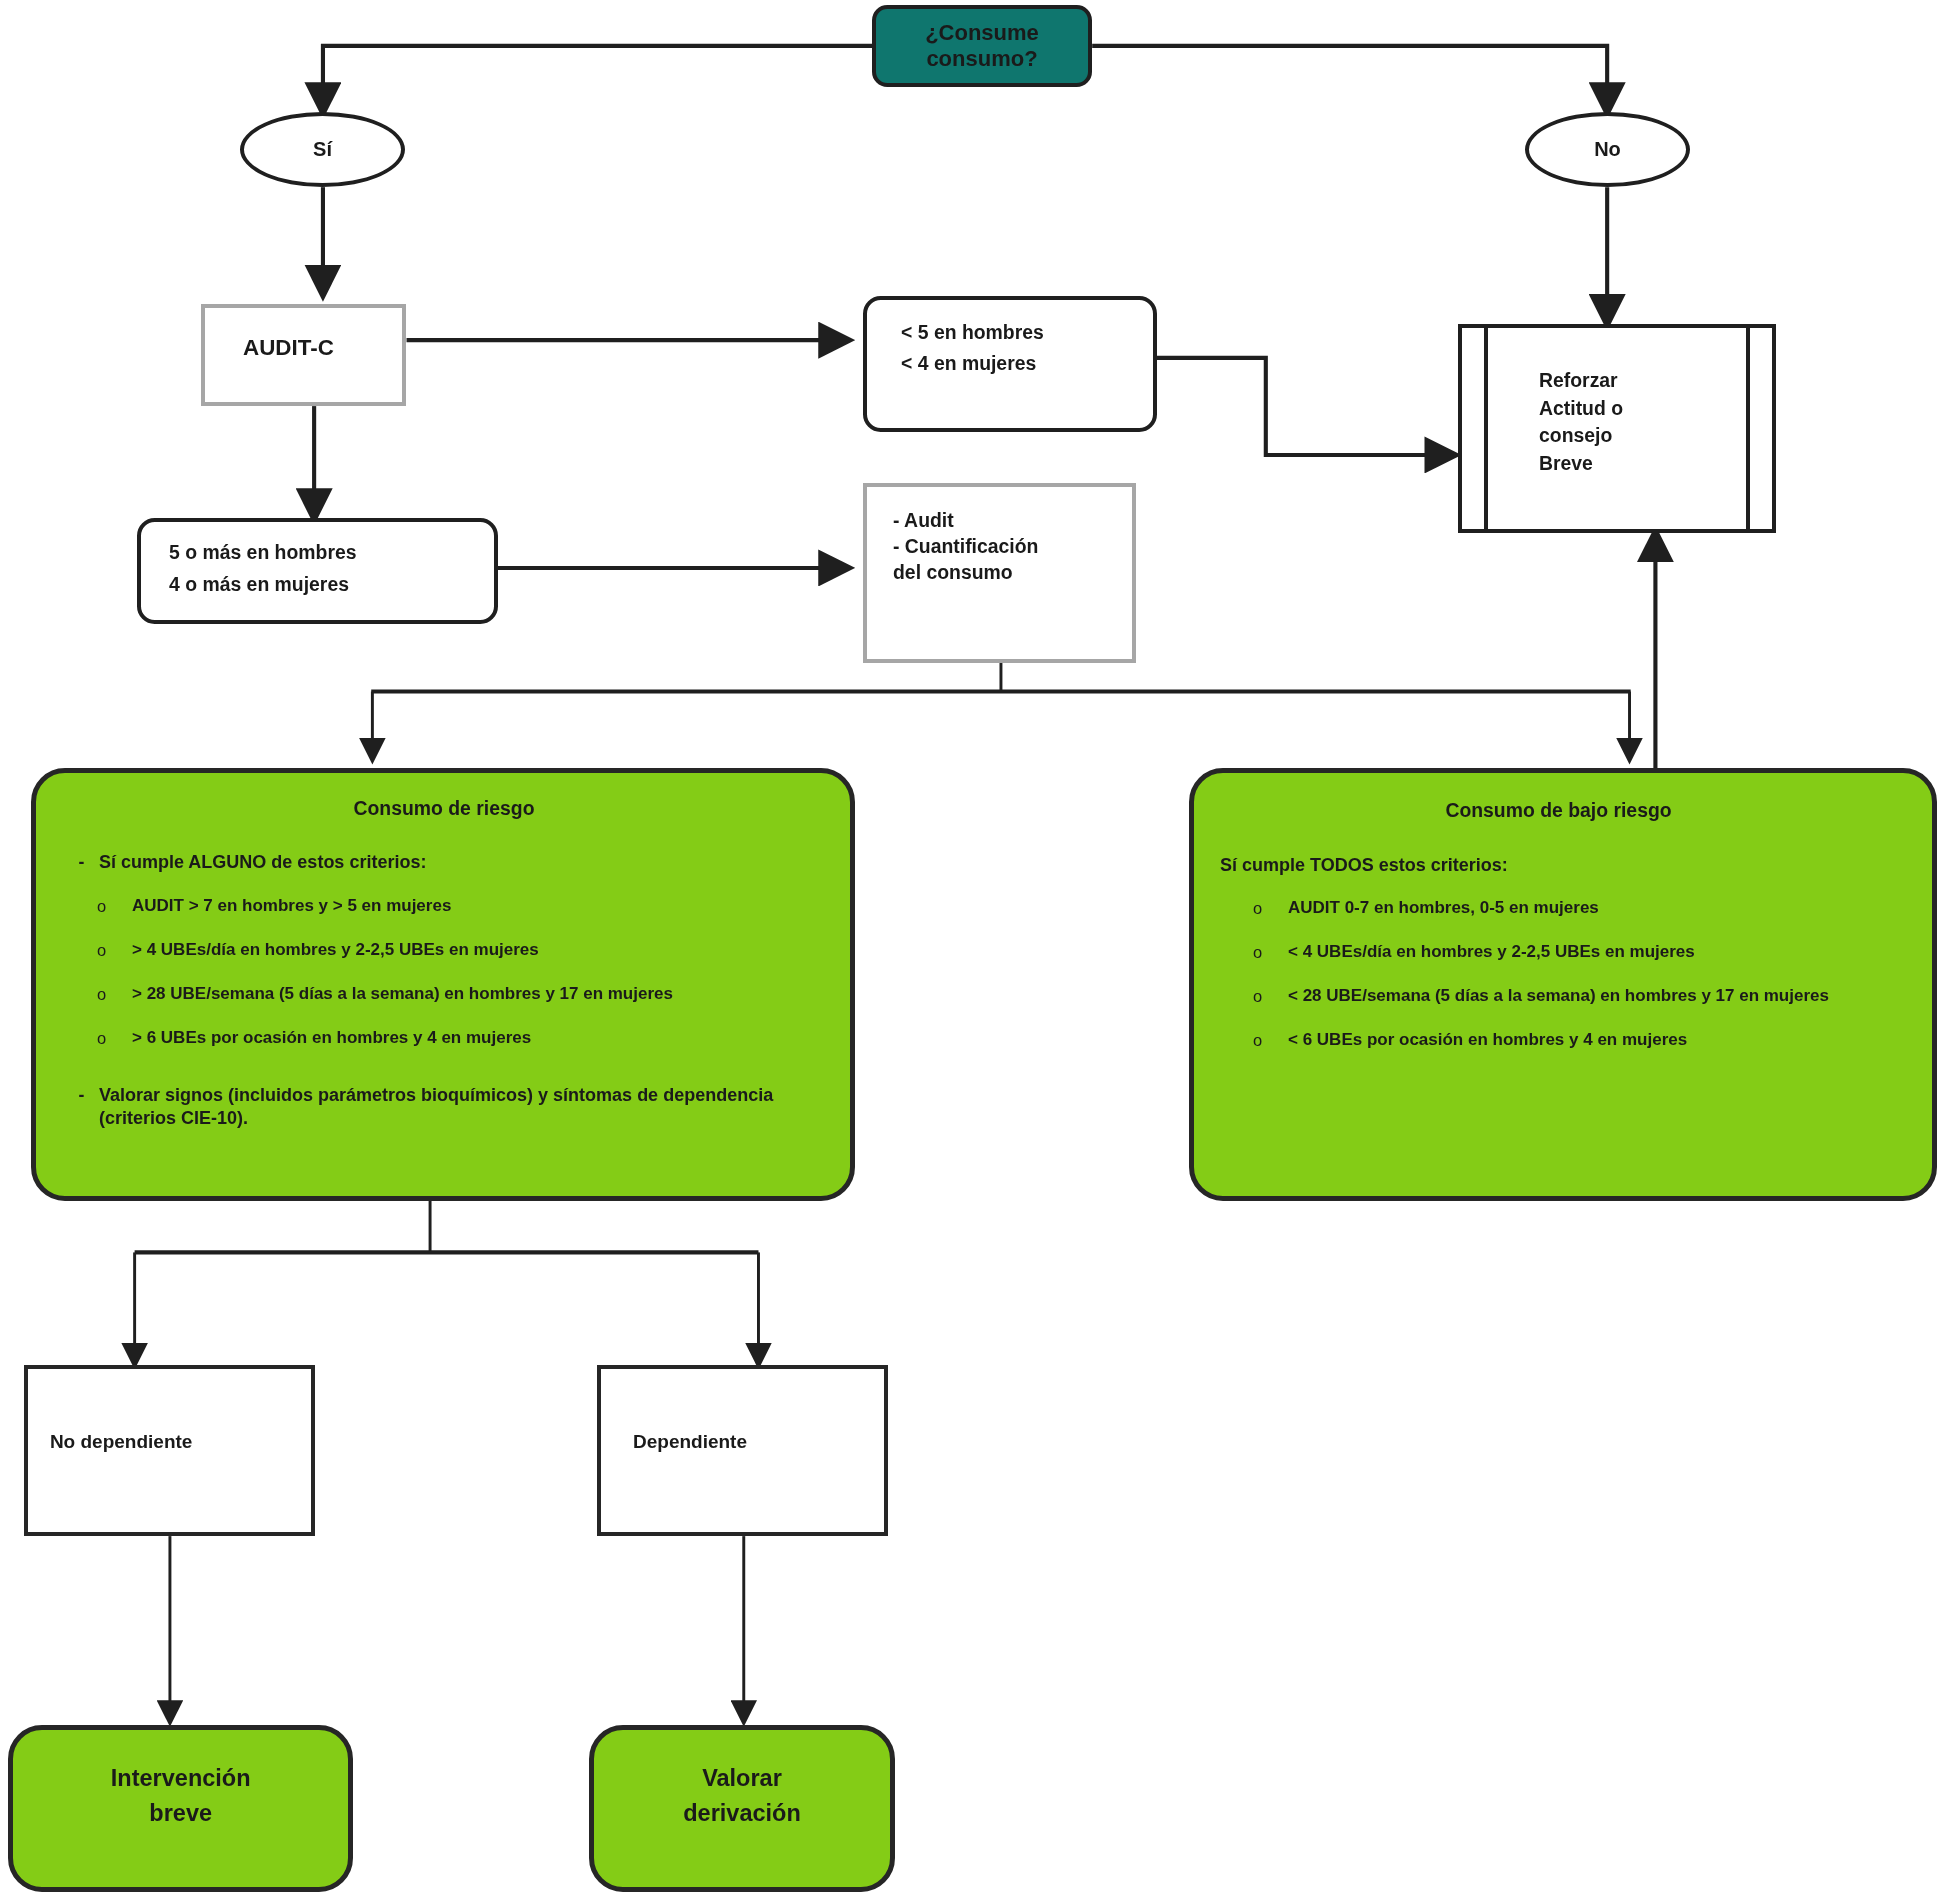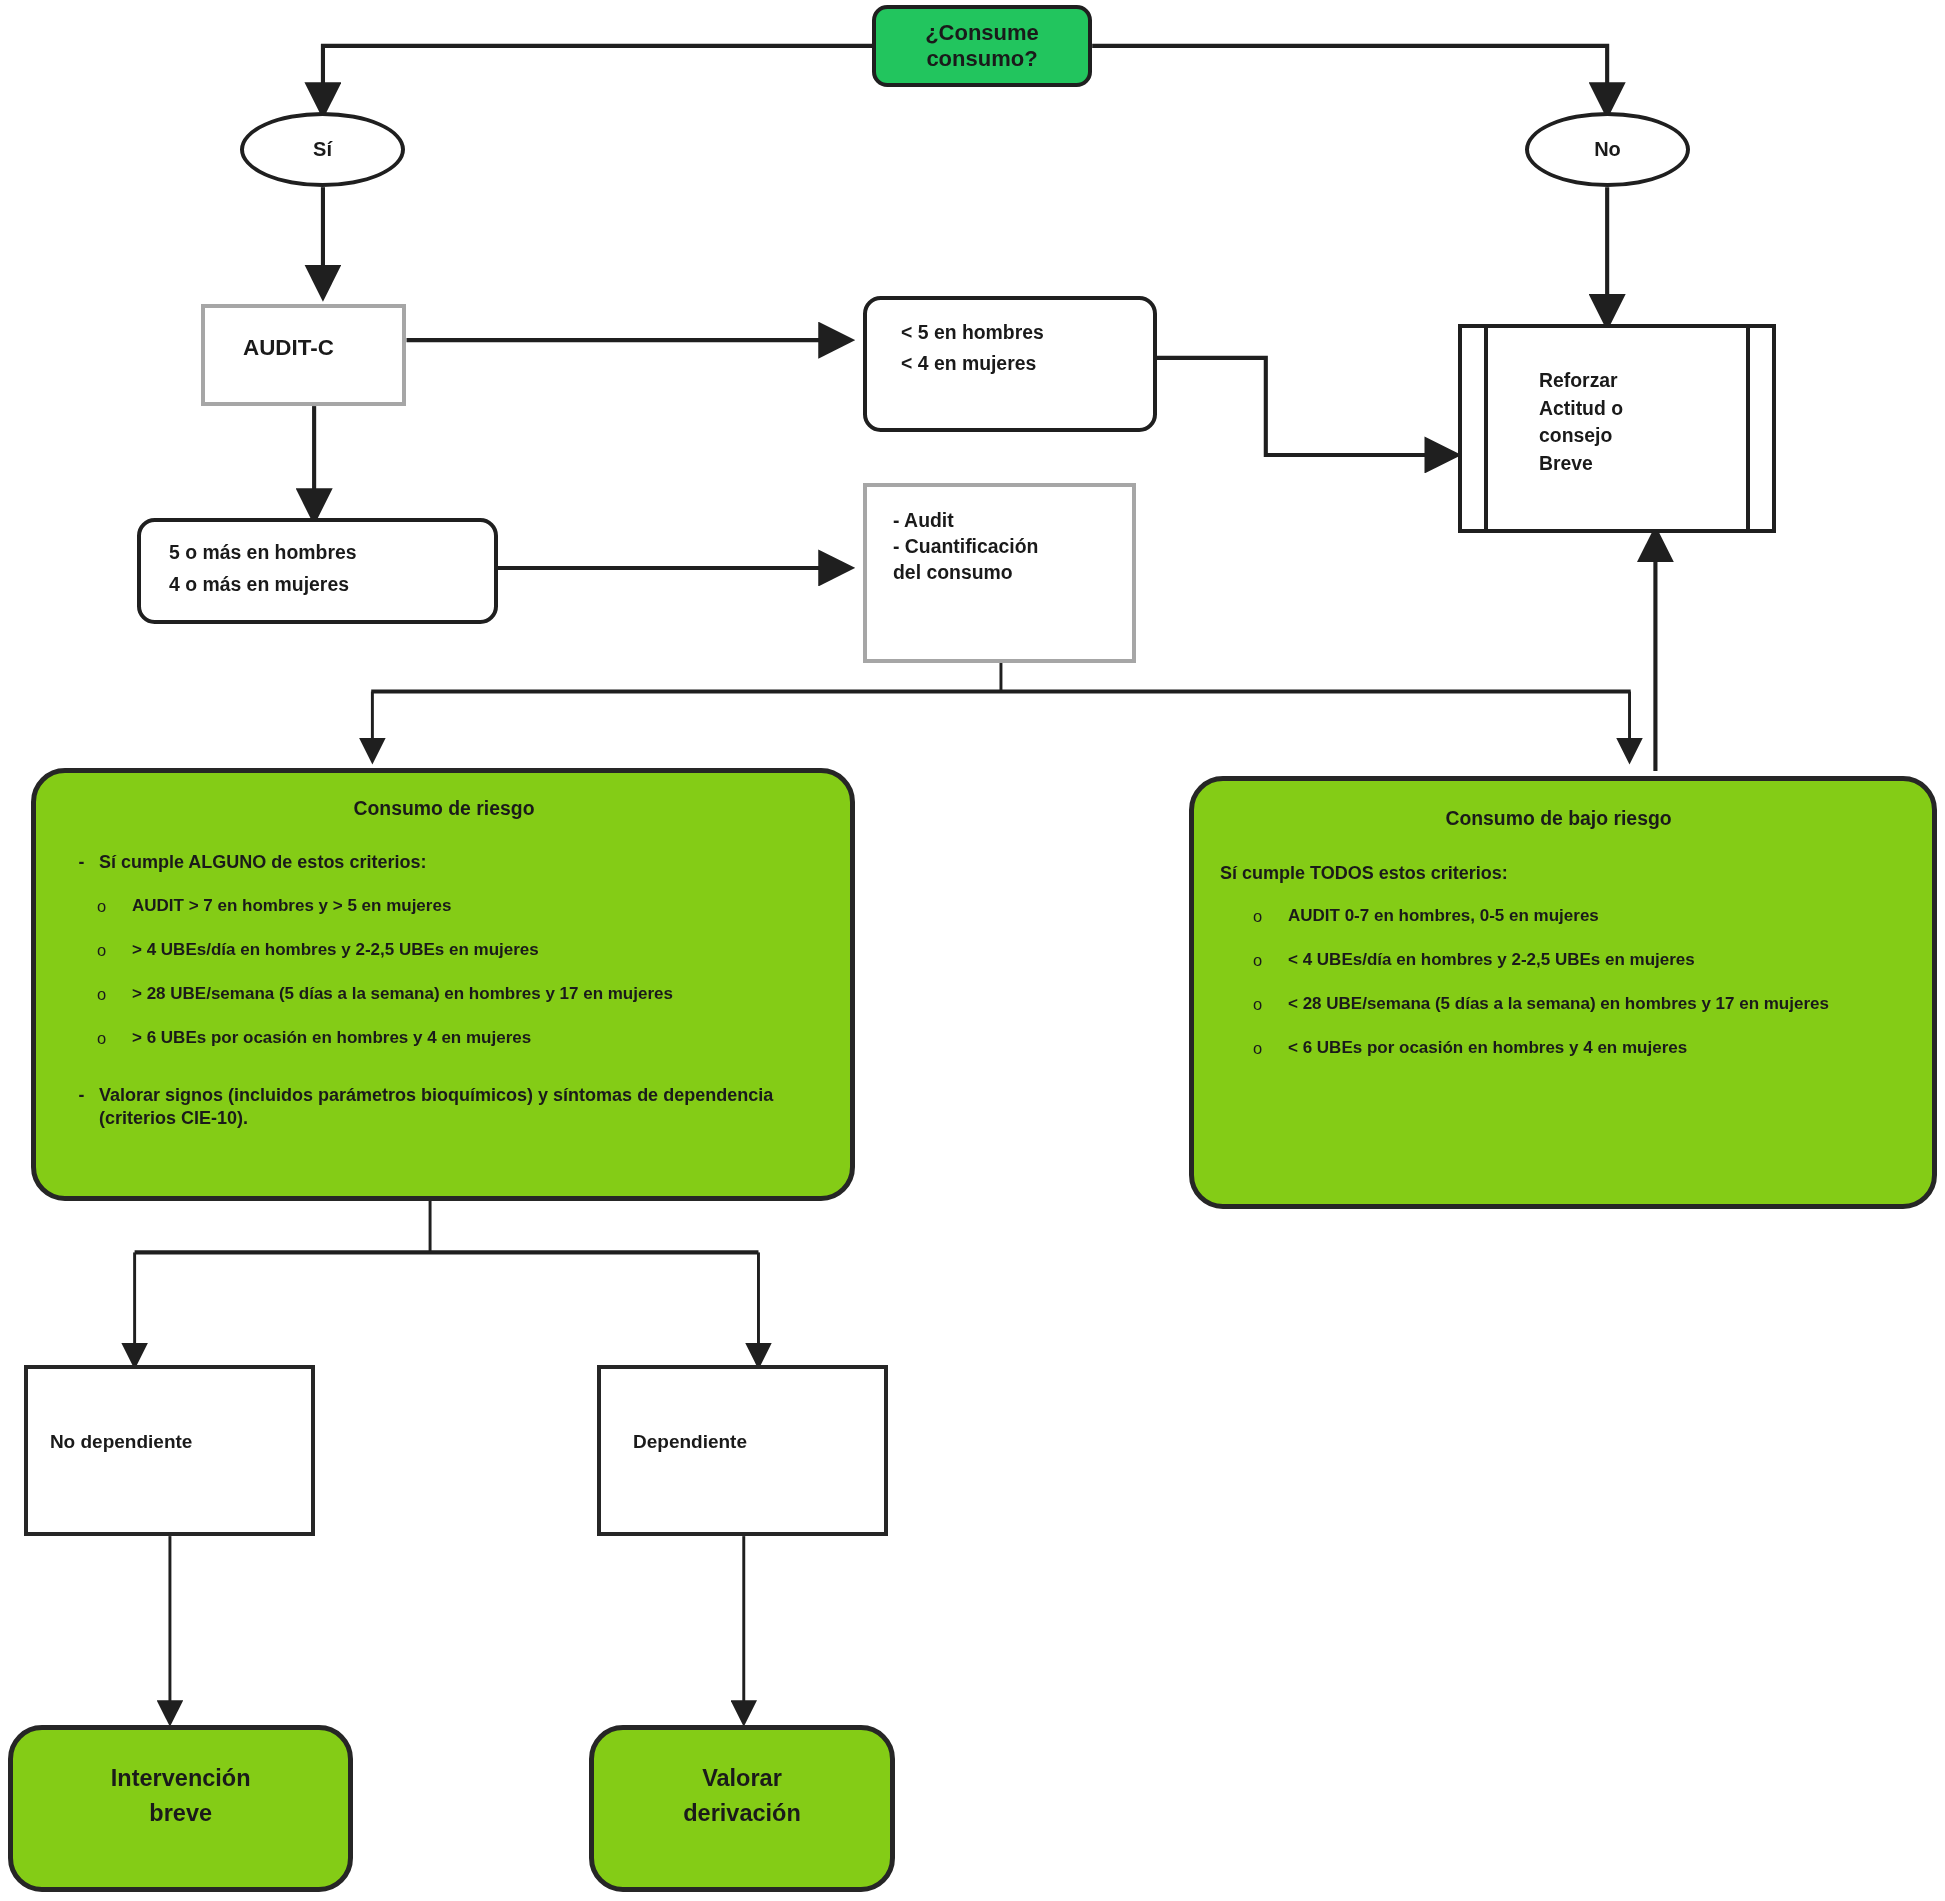--- a/index.html
+++ b/index.html
@@ -1,20 +1,20 @@
 <!DOCTYPE html>
 <html style="font-size:9.4px"><head>
 <meta charset="utf-8">
 <style>
   html,body{margin:0;padding:0;background:#ffffff;}
   body{font-family:"Liberation Sans","DejaVu Sans",sans-serif;color:#1a1a1a;}
   #canvas{position:relative;width:1946px;height:1901px;background:#fff;overflow:hidden;}
   svg.edges{position:absolute;left:0;top:0;width:1946px;height:1901px;pointer-events:none;}
 
-  .node{position:absolute;box-sizing:border-box;background:#22c55e;}
+  .node{position:absolute;box-sizing:border-box;background:#0f766e;}
   .decision{border:4.1px solid #1f1f1f;border-radius:15.3px;display:flex;align-items:center;justify-content:center;text-align:center;font-weight:bold;line-height:1.18;}
   .rrect{border:4.1px solid #1f1f1f;border-radius:17.7px;background:#fff;}
   .rrect-thick{border:5.3px solid #262626;border-radius:34px;background:#84cc16;}
   .grayrect{border:4.1px solid #a6a6a6;background:#fff;}
   .sqrect{border:4.1px solid #262626;background:#fff;}
   .ellipse{border:4.1px solid #1f1f1f;border-radius:50%;display:flex;align-items:center;justify-content:center;font-weight:bold;background:#fff;}
   .predef{border:4.1px solid #1f1f1f;background:#fff;position:absolute;box-sizing:border-box;}
   .predef .bar{position:absolute;top:0;bottom:0;width:4.1px;background:#1f1f1f;}
   .predef .bar.l{left:22.4px;}
   .predef .bar.r{right:22.4px;}
@@ -160,21 +160,21 @@
         <div class="body">&gt; 6 UBEs por ocasión en hombres y 4 en mujeres</div>
       </div>
 
       <div class="lvl1" style="margin-top:34px;">
         <div class="dash">-</div>
         <div class="body">Valorar signos (incluidos parámetros bioquímicos) y síntomas de dependencia (criterios CIE-10).</div>
       </div>
     </div>
   </div>
 
-  <div class="node rrect-thick" style="left:1189px;top:768px;width:748px;height:433px;margin-top:8px;">
+  <div class="node rrect-thick" style="left:1189px;top:768px;width:748px;height:433px;">
     <div class="inner-right">
       <div class="bigbox-title rtitle">Consumo de bajo riesgo</div>
 
       <div class="rlead">Sí cumple TODOS  estos criterios:</div>
 
       <div class="lvl2">
         <div class="marker">o</div>
         <div class="body">AUDIT 0-7 en hombres, 0-5 en mujeres</div>
       </div>
       <div class="lvl2 just">

